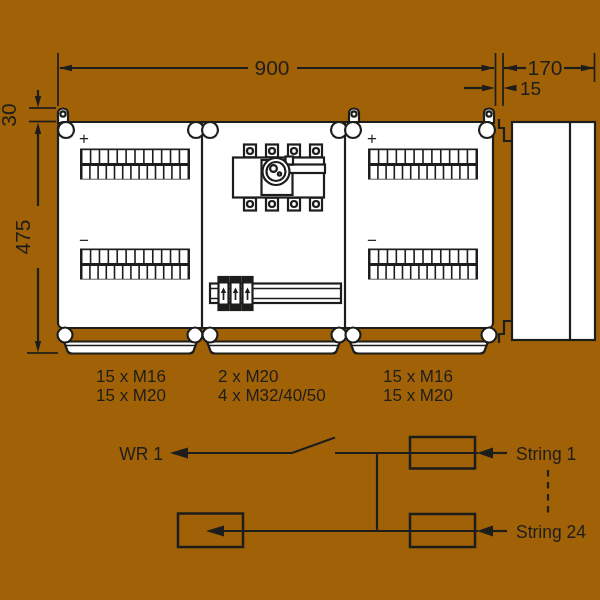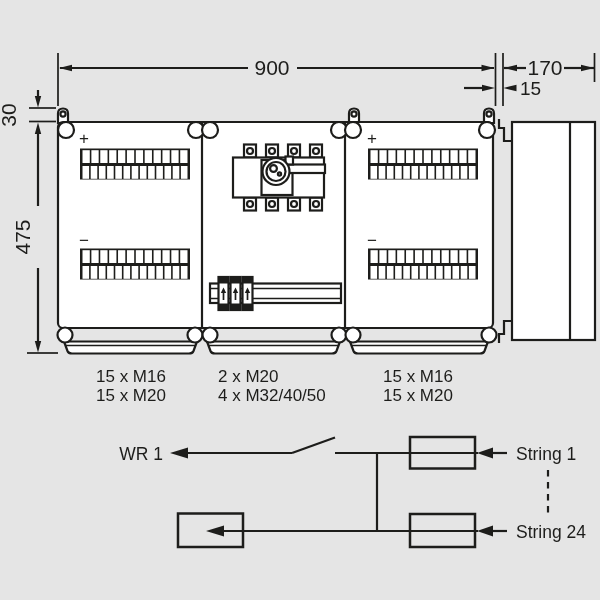--- a/index.html
+++ b/index.html
@@ -1,16 +1,16 @@
 <!DOCTYPE html>
 <html style="--ink: #1d1d1b; --background: #ffffff;"><head>
 <meta charset="utf-8">
 <style>
   html,body{margin:0;padding:0;background:#fff;}
-  .sheet{width:600px;height:600px;position:relative;background:#e5e5e5;overflow:hidden;}
+  .sheet{width:600px;height:600px;position:relative;background:#a16207;overflow:hidden;}
   svg{display:block;}
   svg text{font-family:"Liberation Sans","DejaVu Sans",sans-serif;fill:var(--ink,#1d1d1b);}
   .t21{font-size:21px;}
   .t19{font-size:19px;}
   .t17{font-size:17px;}
   .t17b{font-size:17.5px;}
   .ln{stroke:var(--ink,#1d1d1b);fill:none;stroke-width:2.2;stroke-linecap:butt;}
   .thin{stroke-width:1.7;}
   .thick{stroke-width:2.5;}
   .solid{fill:var(--ink,#1d1d1b);stroke:none;}

